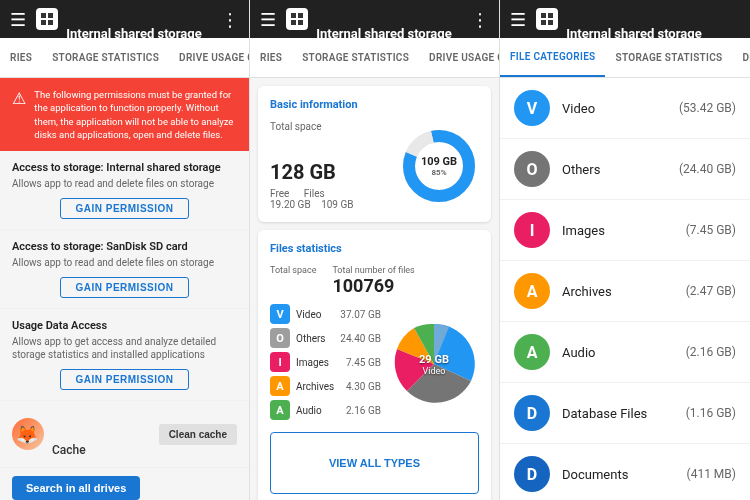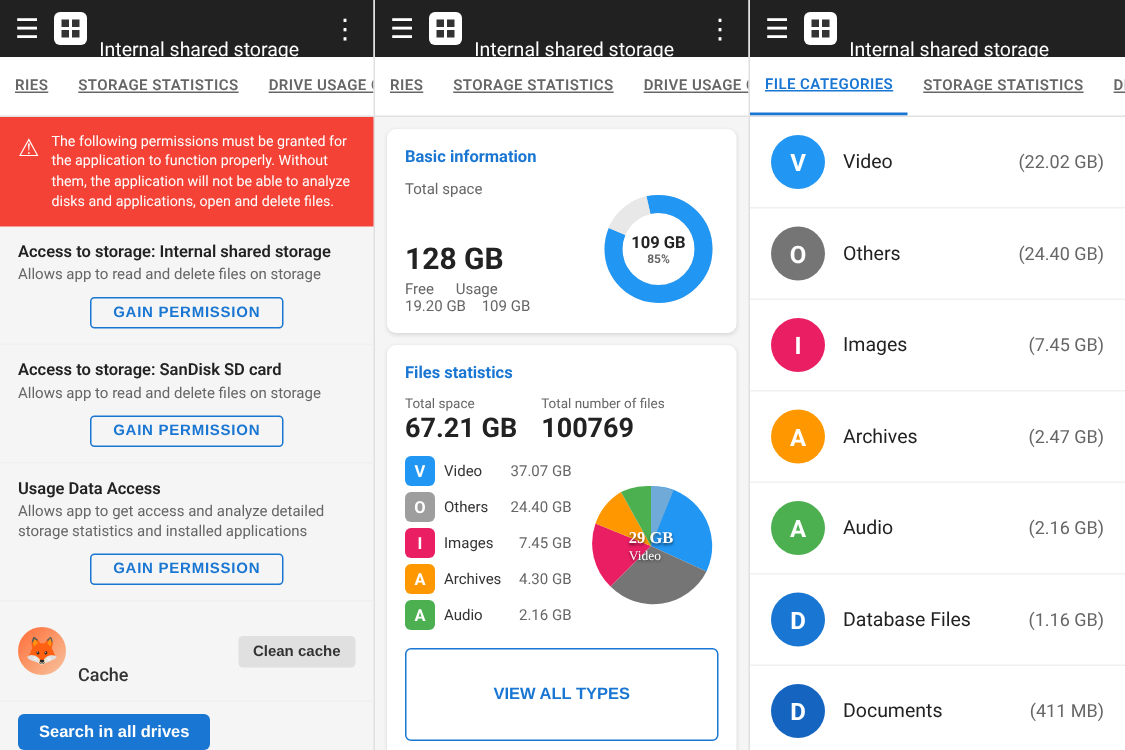--- a/index.html
+++ b/index.html
@@ -25,21 +25,20 @@
       padding: 0 10px;
       font-size: 10px;
       font-weight: 600;
       color: #666;
       display: flex;
       align-items: center;
       cursor: pointer;
       white-space: nowrap;
       text-transform: uppercase;
       letter-spacing: 0.3px;
-      text-decoration: underline;
     }
     .tab.active {
       color: #1976d2;
       border-bottom: 2px solid #1976d2;
     }
 
     
     .app-header {
       display: flex;
       align-items: center;
@@ -60,21 +59,21 @@
       border-radius: 4px;
       display: flex;
       align-items: center;
       justify-content: center;
       margin-right: 8px;
       font-size: 12px;
       color: #333;
     }
     .app-header .title {
       font-size: 13px;
-      font-weight: 400;
+      font-weight: 700;
       flex: 1;
       margin-top: 28px;
     }
     .app-header .dots {
       font-size: 18px;
       cursor: pointer;
     }
 
     
     .warning-box {
@@ -454,21 +453,21 @@
     <div class="scroll-area">
 
       <div class="card">
         <div class="card-title">Basic information</div>
         <div style="display:flex;align-items:center;gap:12px;">
           <div style="flex:1;">
             <div class="total-space">Total space</div>
             <div class="space-value">128 GB</div>
             <div class="space-details">
               <span>Free</span>
-              <span style="margin-left:12px;">Usage</span><br>
+              <span style="margin-left:12px;">Files</span><br>
               <span>19.20 GB</span>
               <span style="margin-left:8px;">109 GB</span>
             </div>
           </div>
 
           <div class="donut-wrap">
             <svg width="80" height="80" viewBox="0 0 80 80">
 
               <circle cx="40" cy="40" r="30" fill="none" stroke="#e0e0e0" stroke-width="12"></circle>
               <circle cx="40" cy="40" r="30" fill="none" stroke="#2196f3" stroke-width="12" stroke-dasharray="160.22 28.27" stroke-dashoffset="7.07" transform="rotate(-90 40 40)"></circle>
@@ -480,21 +479,20 @@
             </div>
           </div>
         </div>
       </div>
 
       <div class="card">
         <div class="card-title">Files statistics</div>
         <div class="files-stats-row">
           <div class="stat-item">
             <div class="stat-label">Total space</div>
-            <div class="stat-val">67.21 GB</div>
           </div>
           <div class="stat-item">
             <div class="stat-label">Total number of files</div>
             <div class="stat-val">100769</div>
           </div>
         </div>
 
         <div style="display:flex;gap:8px;align-items:center;">
           <div style="flex:1;">
             <div class="file-type-row">
@@ -532,21 +530,21 @@
               <path d="M45,45 L82,62 A40,40 0 0,1 18,72 Z" fill="#757575"></path>
 
               <path d="M45,45 L18,72 A40,40 0 0,1 8,30 Z" fill="#e91e63"></path>
 
               <path d="M45,45 L8,30 A40,40 0 0,1 25,9 Z" fill="#ff9800"></path>
 
               <path d="M45,45 L25,9 A40,40 0 0,1 45,5 Z" fill="#4caf50"></path>
 
               <path d="M45,45 L60,8 A40,40 0 0,0 45,5 Z" fill="#bdbdbd" opacity="0.5"></path>
             </svg>
-            <div style="position:absolute;top:50%;left:50%;transform:translate(-50%,-50%);font-family:Liberation Serif, serif;">
+            <div style="position:absolute;top:50%;left:50%;transform:translate(-50%,-50%);text-align:center;">
               <div style="font-size:11px;font-weight:700;color:#fff;text-shadow:0 1px 2px rgba(0,0,0,0.6);">29 GB</div>
               <div style="font-size:9px;color:#fff;text-shadow:0 1px 2px rgba(0,0,0,0.6);">Video</div>
             </div>
           </div>
         </div>
 
         <button class="view-all-btn">View all types</button>
       </div>
 
       <div class="biggest-apps-title">Biggest Apps</div>
@@ -572,21 +570,21 @@
       <div class="tab active">FILE CATEGORIES</div>
       <div class="tab">STORAGE STATISTICS</div>
       <div class="tab">DRIVE US...</div>
     </div>
     <div class="scroll-area">
       <div class="category-list">
 
         <div class="category-item">
           <div class="cat-avatar" style="background:#2196f3;">V</div>
           <span class="cat-name">Video</span>
-          <span class="cat-size">(22.02 GB)</span>
+          <span class="cat-size">(53.42 GB)</span>
         </div>
 
         <div class="category-item">
           <div class="cat-avatar" style="background:#757575;">O</div>
           <span class="cat-name">Others</span>
           <span class="cat-size">(24.40 GB)</span>
         </div>
 
         <div class="category-item">
           <div class="cat-avatar" style="background:#e91e63;">I</div>

